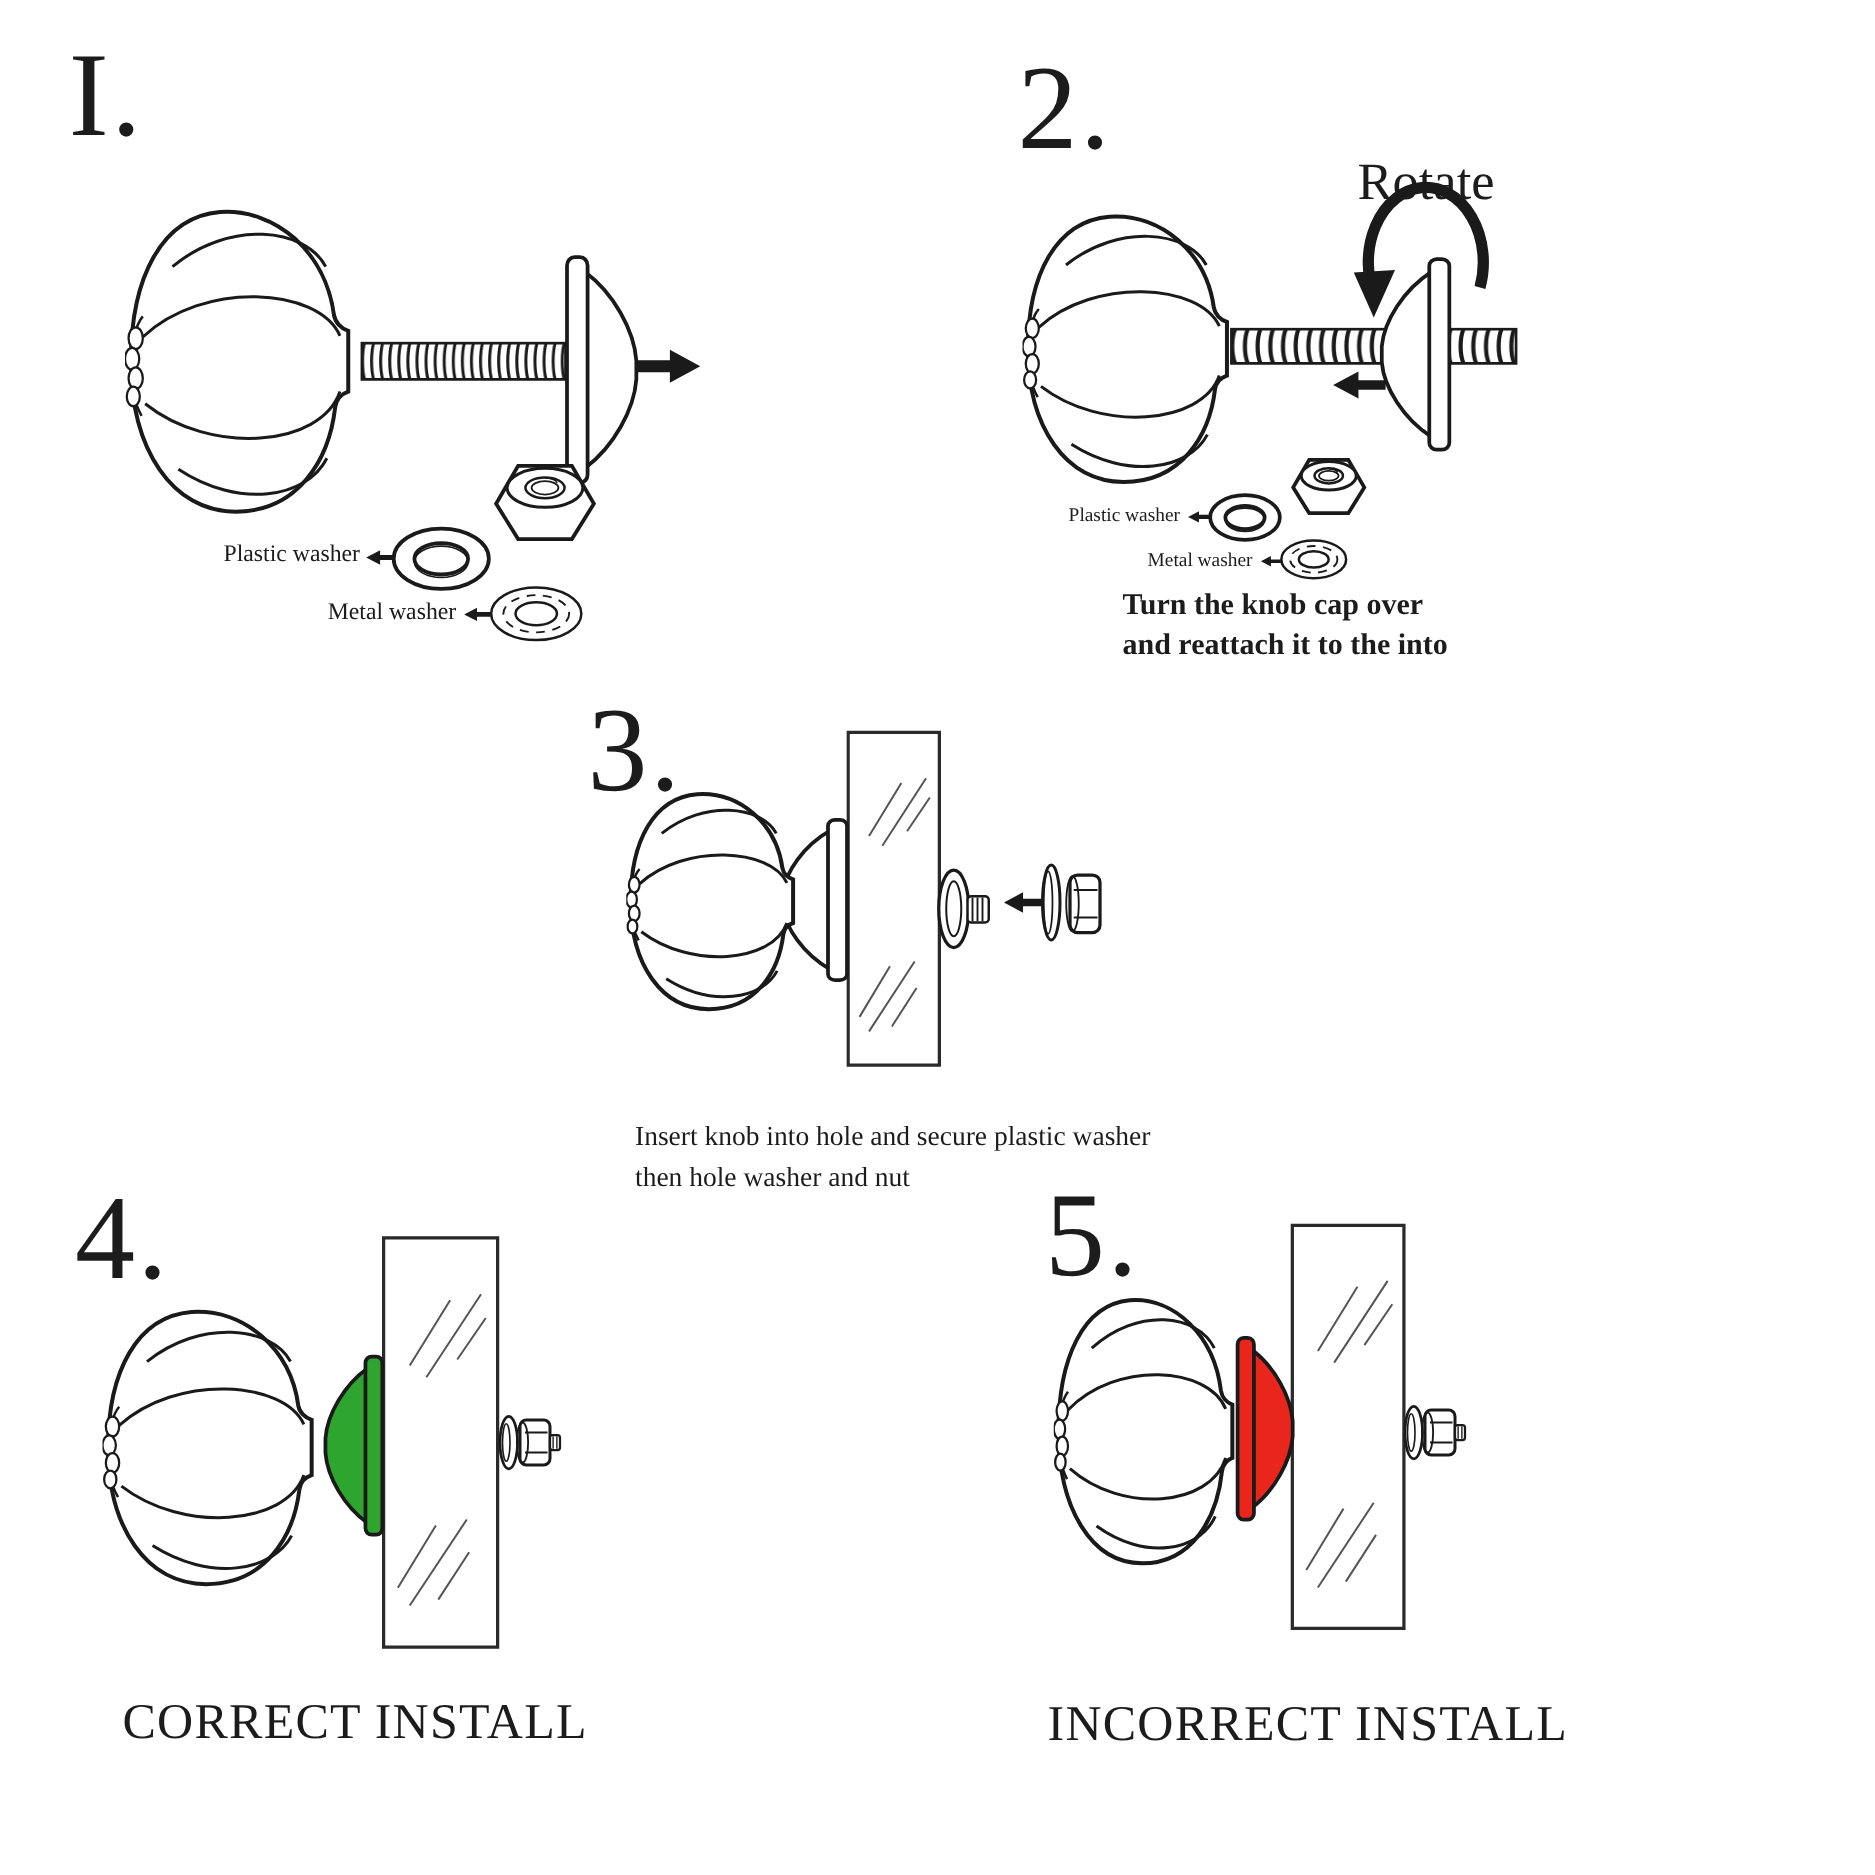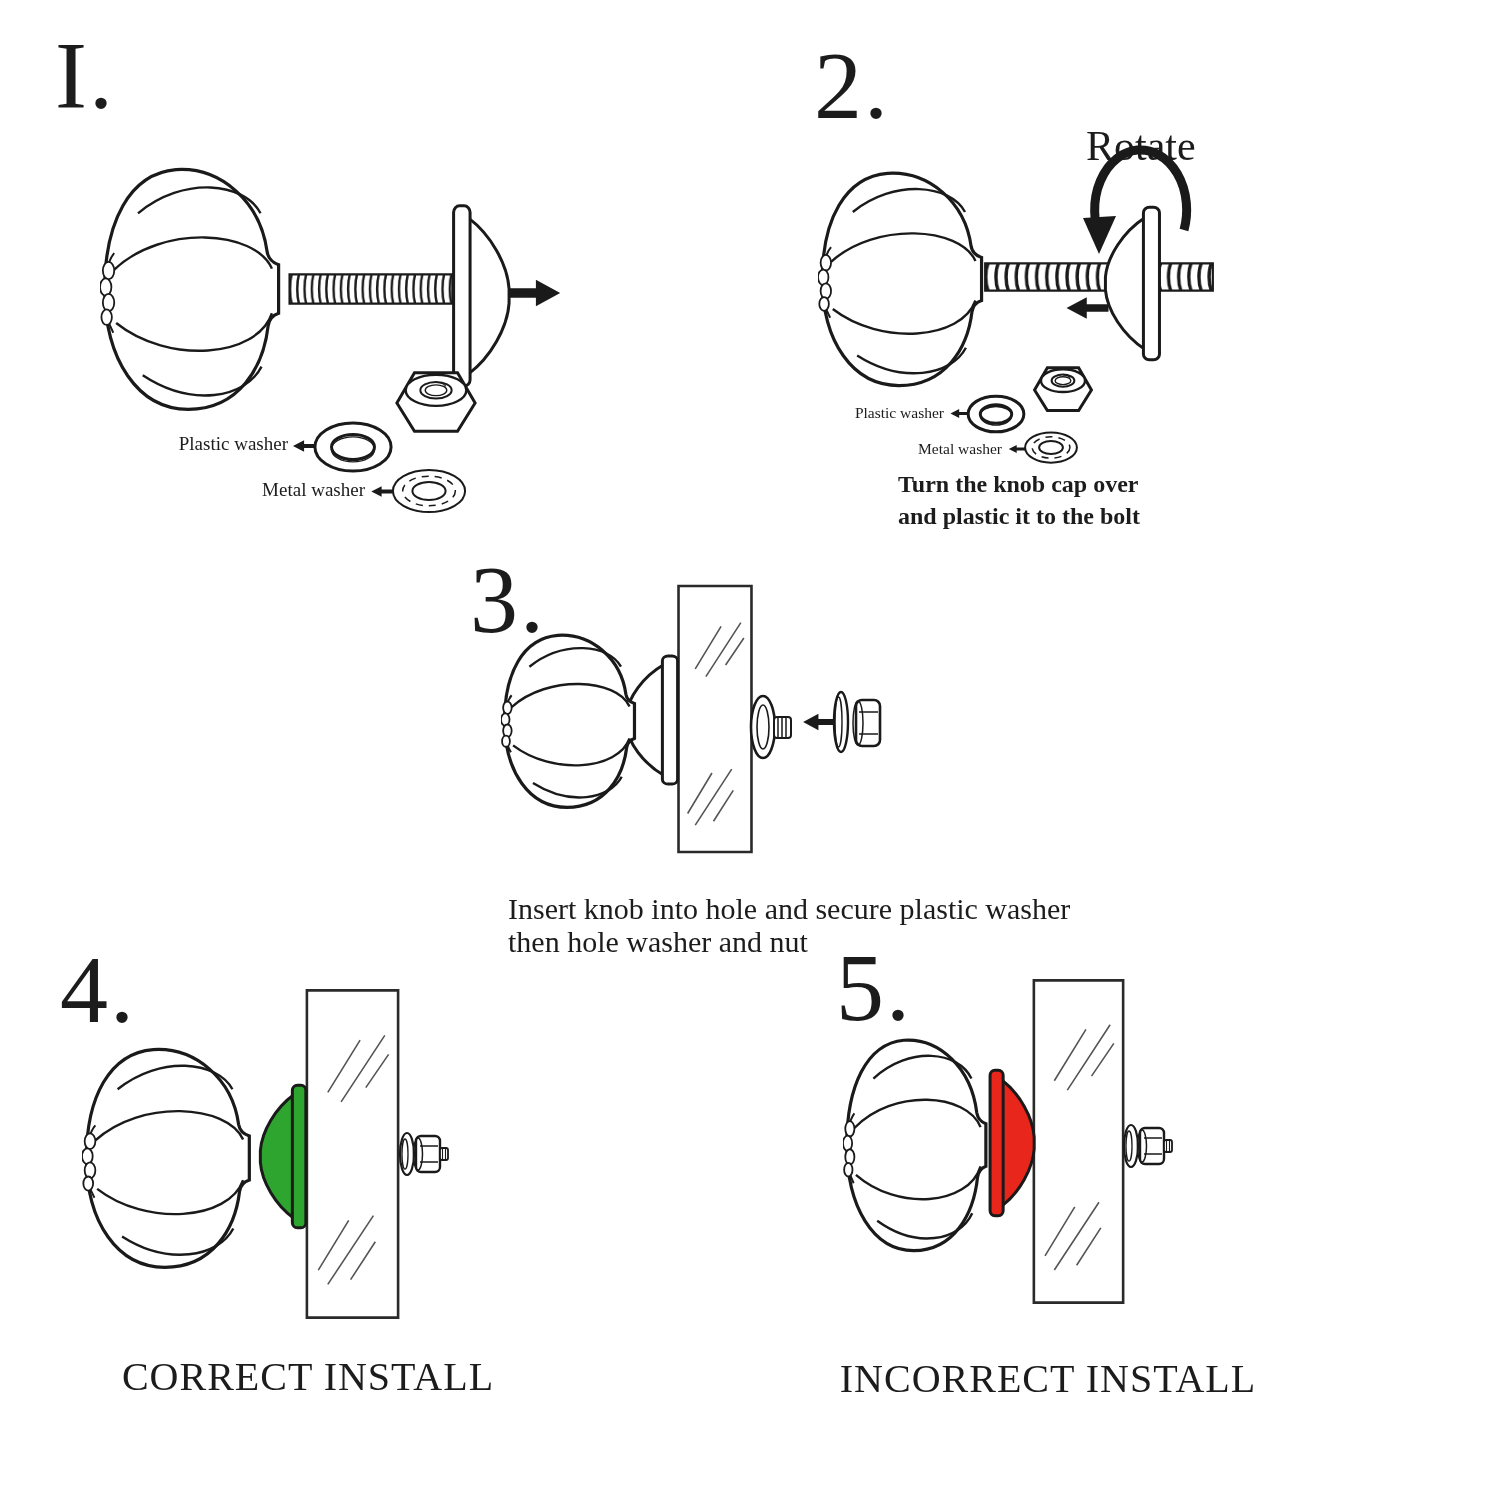--- a/index.html
+++ b/index.html
@@ -9,22 +9,22 @@
     overflow: hidden;
     font-family: "Liberation Serif", "DejaVu Serif", serif;
     color: #1c1c1c;
     position: relative;
   }
   .abs { position: absolute; }
   .stepnum { font-size: 96px; line-height: 1; letter-spacing: 2px; }
   .lbl  { font-size: 19px;   white-space: nowrap; }
   .lbl2 { font-size: 15.5px; white-space: nowrap; }
   .cap24 { font-size: 24px; line-height: 32px; white-space: nowrap; font-weight: bold; }
-  .cap22 { font-size: 30px; line-height: 33px; white-space: nowrap; }
-  .bigcap { font-size: 40px; letter-spacing: 1px; text-align: center; white-space: nowrap; }
+  .cap22 { font-size: 22px; line-height: 33px; white-space: nowrap; }
+  .bigcap { font-size: 40px; letter-spacing: 1px; white-space: nowrap; }
   svg { display: block; }
   svg path, svg rect, svg ellipse, svg polygon, svg line {
     vector-effect: non-scaling-stroke;
   }
   .ln   { fill: none; stroke: #1a1a1a; stroke-width: 2.4; }
   .ln2  { fill: none; stroke: #1a1a1a; stroke-width: 2;   }
   .bump { fill: #ffffff; stroke: #1a1a1a; stroke-width: 1.8; }
 </style>
 </head>
 <body>
@@ -142,21 +142,21 @@
     <use href="#arrow-l"></use>
   </svg>
 
 <div class="abs lbl2" style="right:498px;top:440px">Metal washer</div>
 <svg class="abs" style="left:1006px;top:444px" width="22" height="10" viewBox="0 0 60 34">
     <use href="#arrow-l"></use>
   </svg>
 
 <div class="abs cap24" style="left:898px;top:468px">
   <div>Turn the knob cap over</div>
-  <div>and plastic it to the bolt</div>
+  <div>and reattach it to the into</div>
 </div>
 
 <div class="abs stepnum" style="left:470px;top:552px">3.</div>
 
 <svg class="abs" style="left:470px;top:560px" width="560" height="330" viewBox="0 0 560 330">
   <use href="#board" x="207" y="24" width="76" height="270"></use>
   <use href="#cap-in" x="138" y="94" width="72" height="132" color="#ffffff"></use>
   <use href="#knob" x="31" y="67" width="142" height="188"></use>
   <g>
     <ellipse cx="293" cy="167" rx="12" ry="31" fill="#ffffff" stroke="#1a1a1a" stroke-width="2.6"></ellipse>

